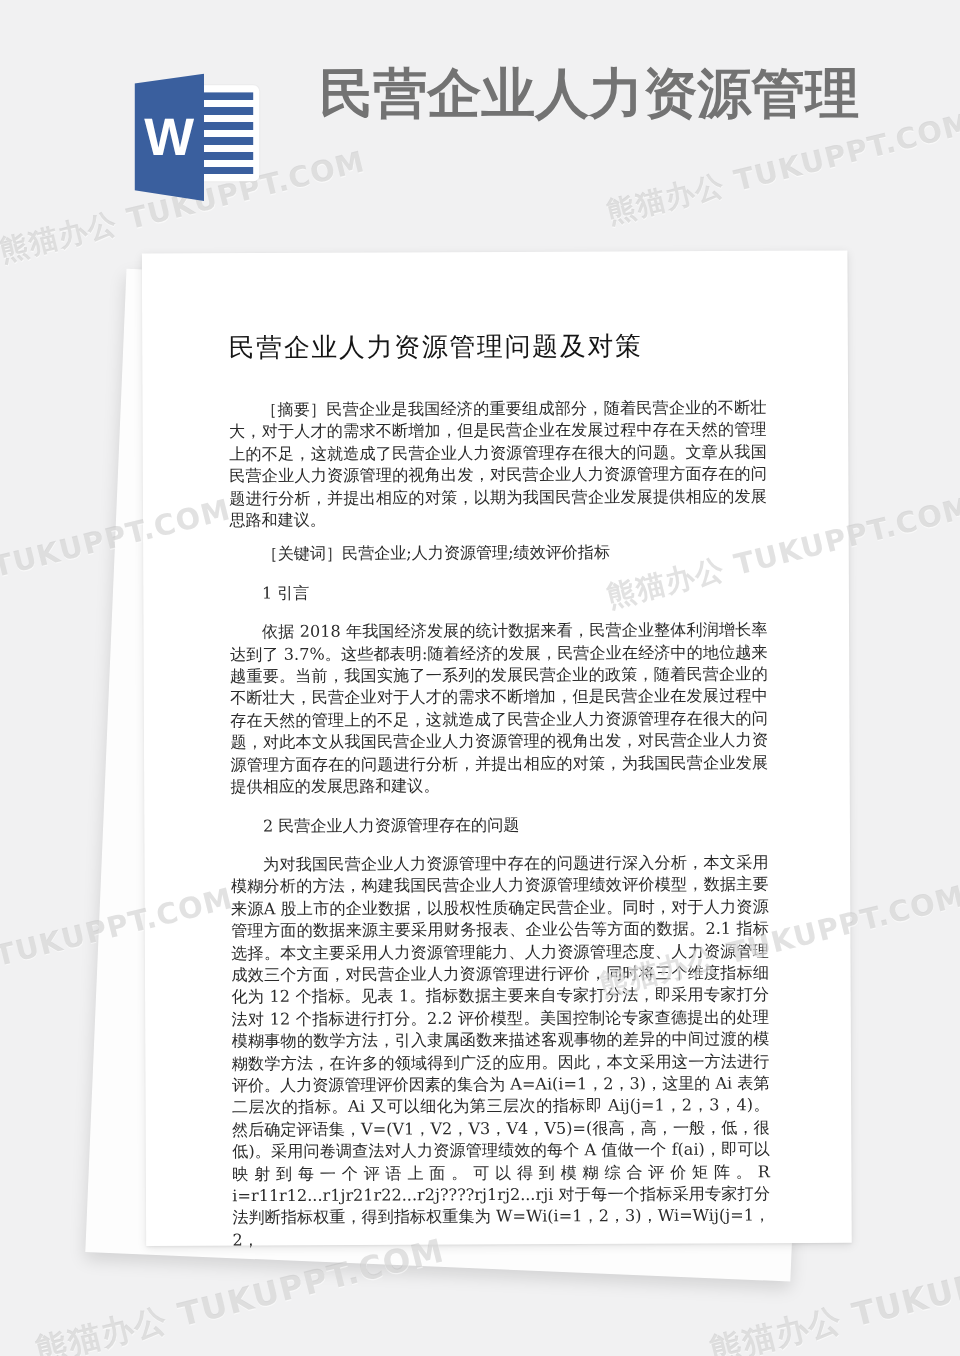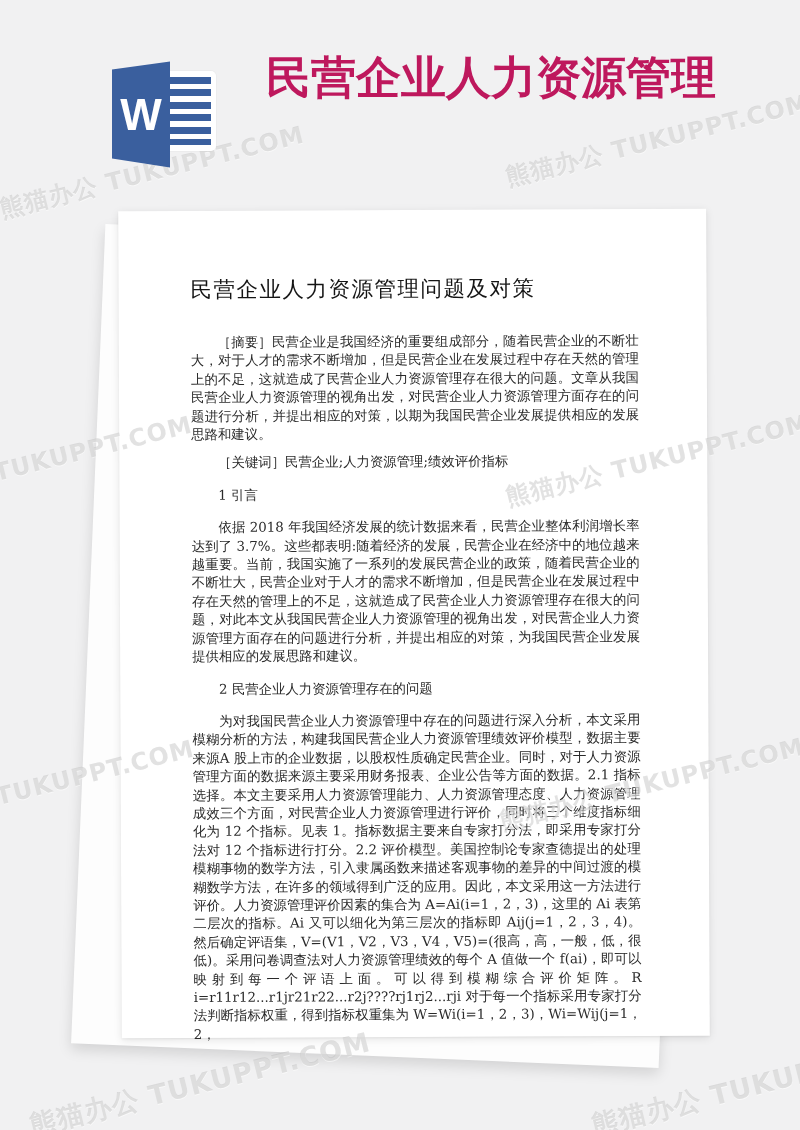--- a/index.html
+++ b/index.html
@@ -27,21 +27,21 @@
     box-shadow:0 0 0 1px rgba(0,0,0,0.02);
   }
   .word-icon .sheet-lines{
     width:100%;height:100%;
     background:repeating-linear-gradient(to bottom,
       #3a5f9e 0px,#3a5f9e 6.5px,#ffffff 6.5px,#ffffff 12.5px);
   }
   .header-title{
     position:absolute;left:266px;top:52px;z-index:6;
     font-family:"DejaVu Serif","Liberation Serif",serif;
-    font-weight:700;font-size:45px;line-height:1.14;color:#be185d;
+    font-weight:700;font-size:45px;line-height:1.14;color:#737373;
   }
   
   .page-back{
     position:absolute;left:88px;top:236px;width:588px;height:820px;
     background:#fdfdfd;z-index:1;transform:rotate(2.4deg);
     box-shadow:0 6px 14px rgba(0,0,0,0.13);
   }
   .page-main{
     position:absolute;left:120px;top:210px;width:588px;height:827px;
     background:#ffffff;z-index:2;transform:rotate(-0.25deg);

